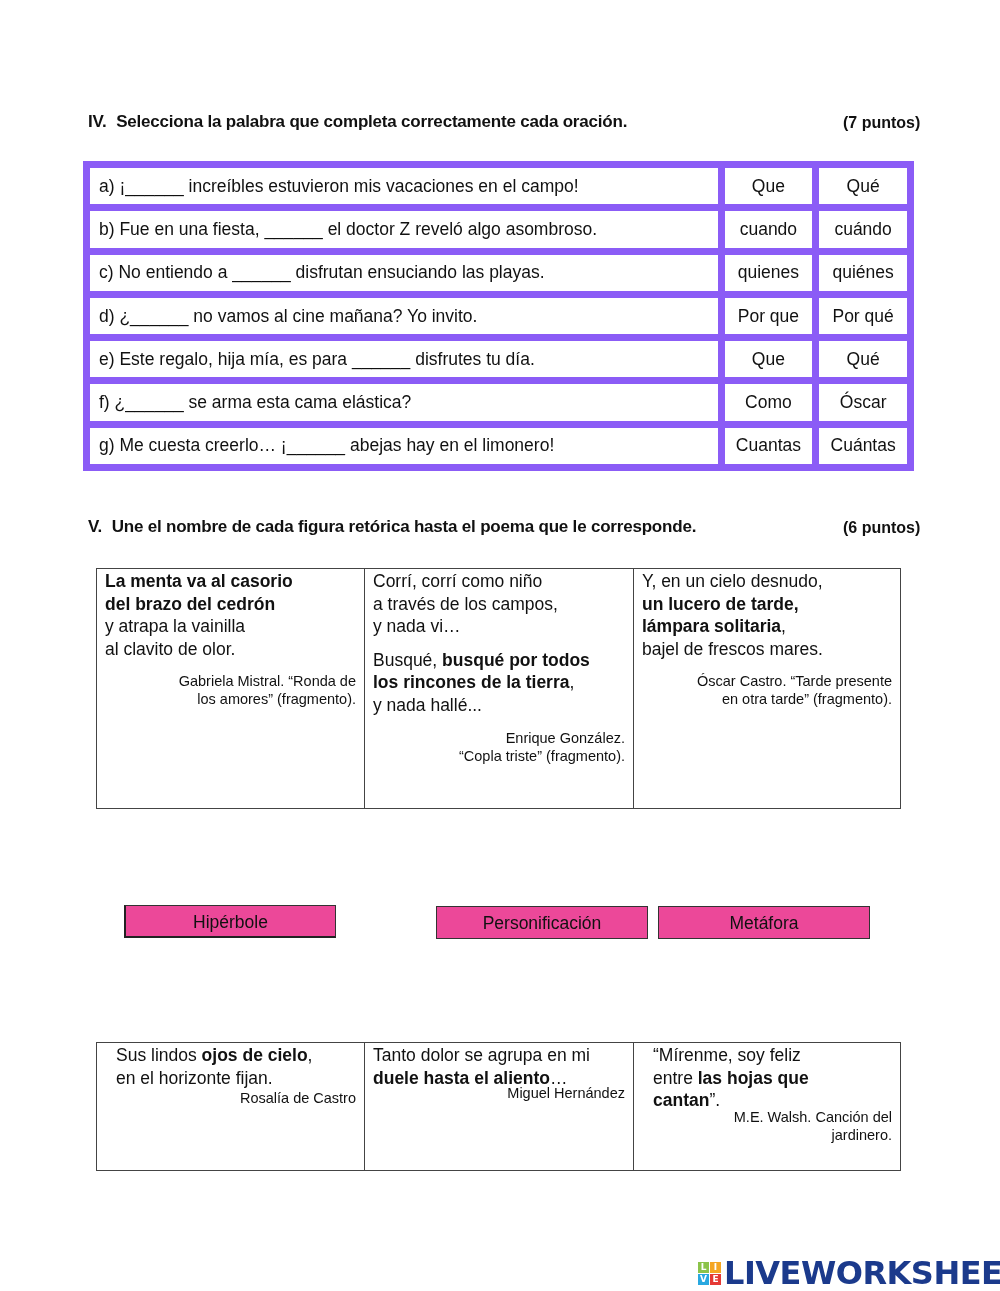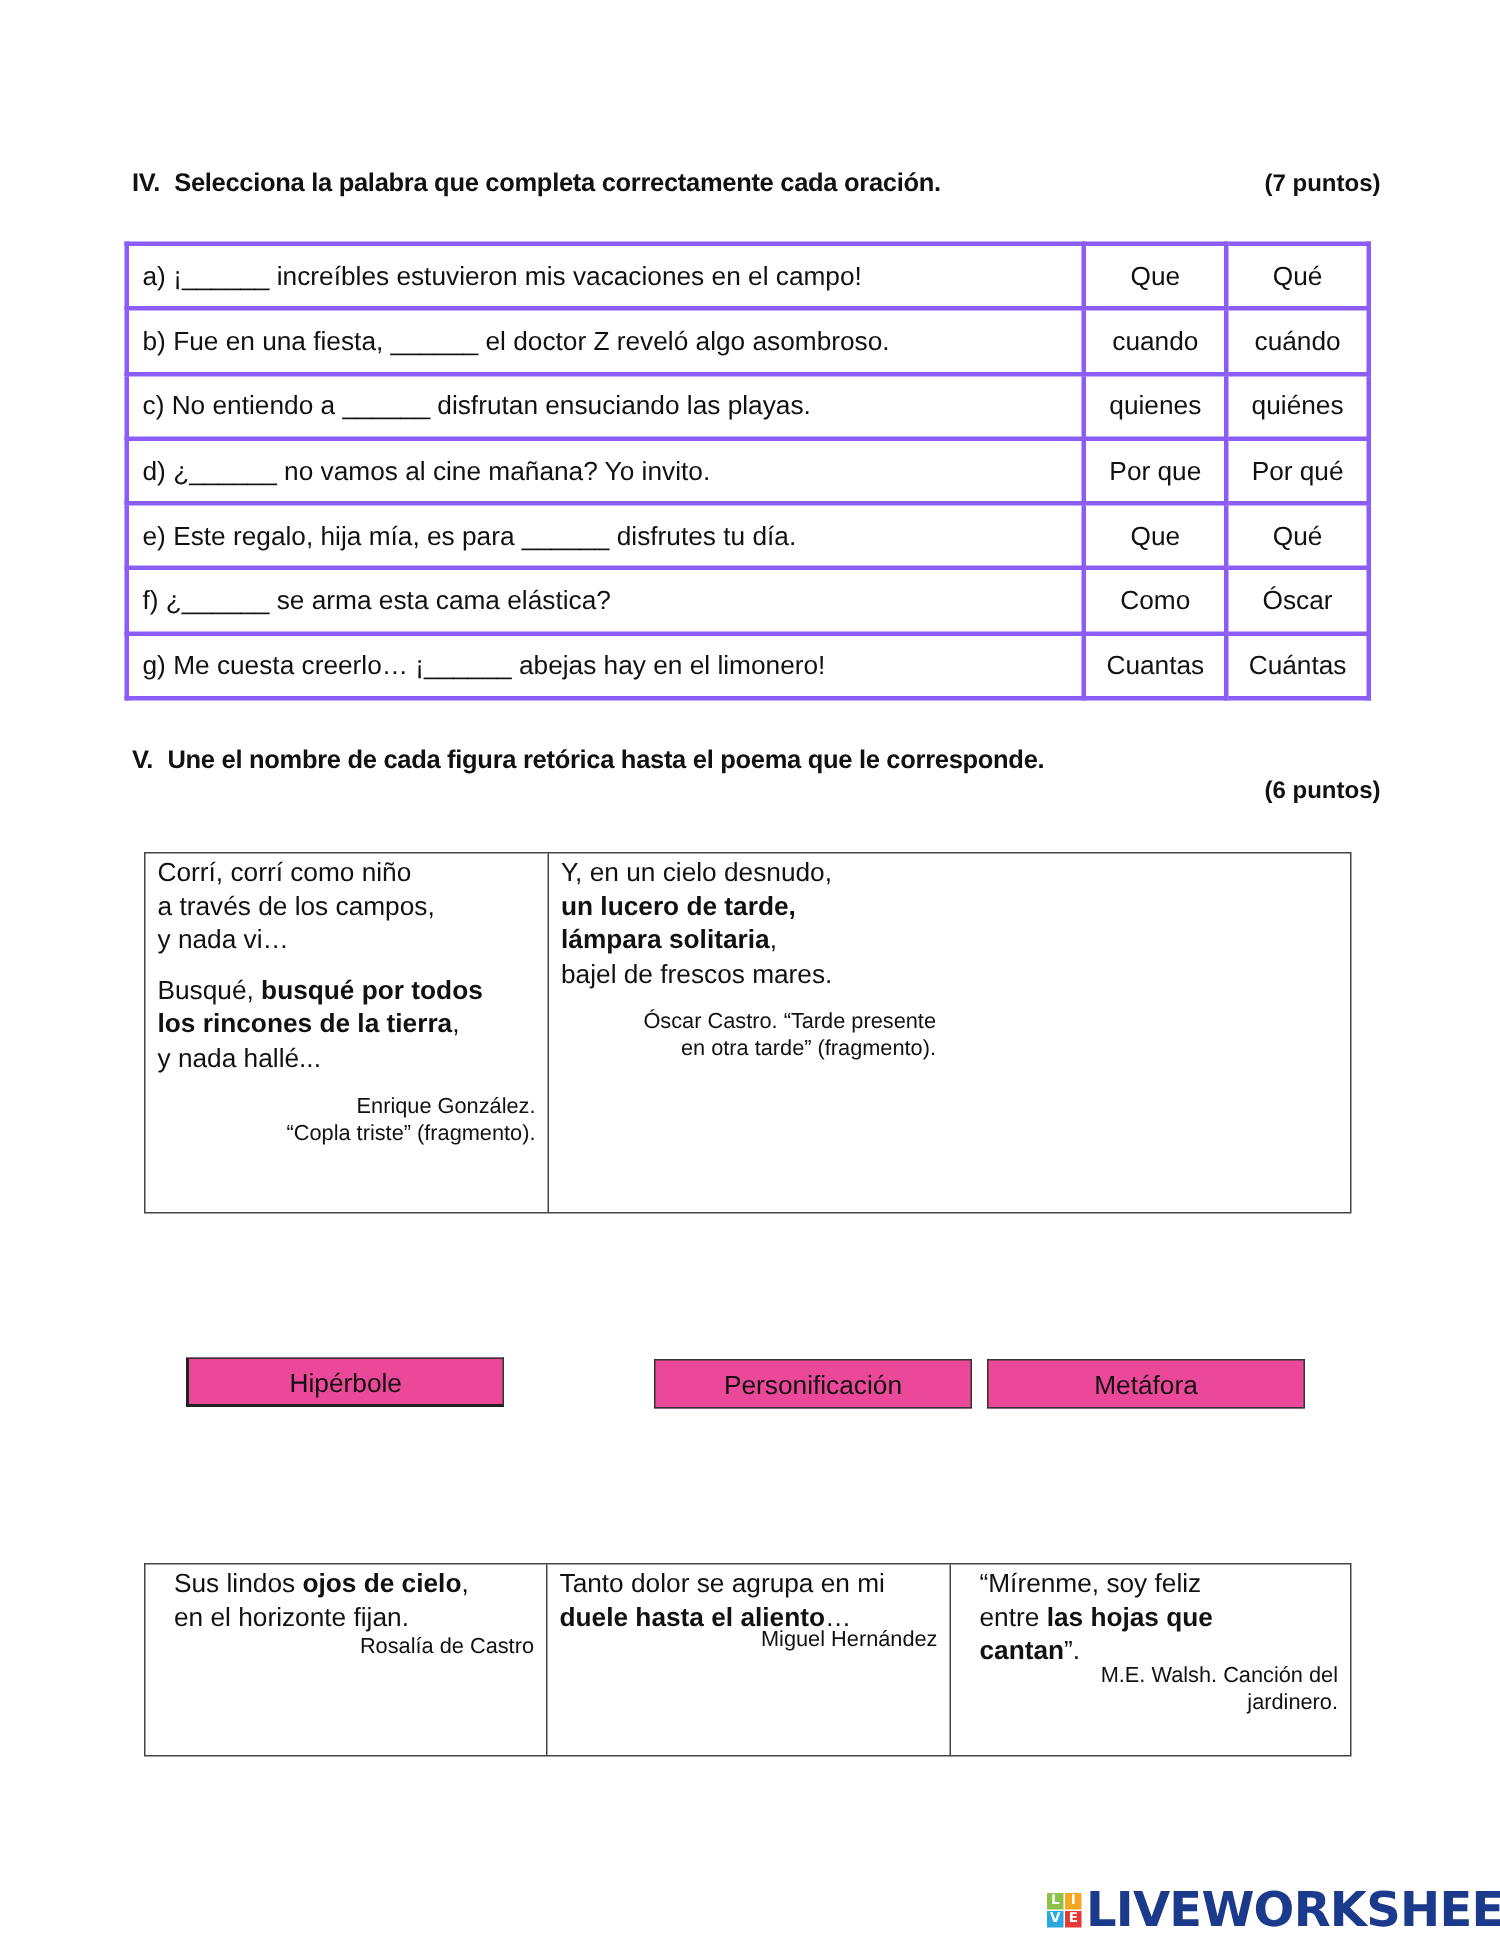--- a/index.html
+++ b/index.html
@@ -15,21 +15,21 @@
     .points {
       position: absolute; font-weight: bold; font-size: 16px;
       font-family: "Liberation Sans", sans-serif;
     }
     
     table.choices {
       position: absolute; left: 83px; top: 161px; width: 831px;
       border-collapse: collapse; font-size: 17.5px;
     }
     table.choices td {
-      border: 3px solid #8b5cf6; height: 42px; padding: 0 9px; box-sizing: border-box;
+      border: 7px solid #8b5cf6; height: 42px; padding: 0 9px; box-sizing: border-box;
     }
     table.choices td.sentence { width: 642px; }
     table.choices td.opt { width: 95px; text-align: center; padding: 0 2px; cursor: pointer; }
     table.choices tr { height: 43.3px; }
 
     
     .poem-row {
       position: absolute; left: 96px; width: 805px; display: flex;
       border: 1px solid #444; box-sizing: border-box;
     }
@@ -112,27 +112,36 @@
       <td class="opt">Óscar</td>
     </tr>
     <tr>
       <td class="sentence">g) Me cuesta creerlo… ¡______ abejas hay en el limonero!</td>
       <td class="opt">Cuantas</td>
       <td class="opt">Cuántas</td>
     </tr>
   </tbody>
 </table>
 
-<div class="section-title" style="top:497px;">
+<div class="section-title" style="top:517px;">
   <span class="num">V.</span>
   <span>Une el nombre de cada figura retórica hasta el poema que le corresponde.</span>
 </div>
 <div class="points" style="left:843px; top:519px;">(6 puntos)</div>
 
 <div class="poem-row" style="top:568px; height:241px;">
+  <div class="poem-cell" style="width:268px; padding:1px 8px 0 8px;">
+    <span class="line"><b>La menta va al casorio</b></span>
+    <span class="line"><b>del brazo del cedrón</b></span>
+    <span class="line">y atrapa la vainilla</span>
+    <span class="line">al clavito de olor.</span>
+    <div style="height:12px"></div>
+    <span class="attrib">Gabriela Mistral. “Ronda de</span>
+    <span class="attrib">los amores” (fragmento).</span>
+  </div>
   <div class="poem-cell" style="width:269px; padding:1px 8px 0 8px;">
     <span class="line">Corrí, corrí como niño</span>
     <span class="line">a través de los campos,</span>
     <span class="line">y nada vi…</span>
     <div class="gap"></div>
     <span class="line"><span>Busqué, </span><b>busqué por todos</b></span>
     <span class="line"><b>los rincones de la tierra</b><span>,</span></span>
     <span class="line">y nada hallé...</span>
     <div style="height:12px"></div>
     <span class="attrib">Enrique González.</span>

